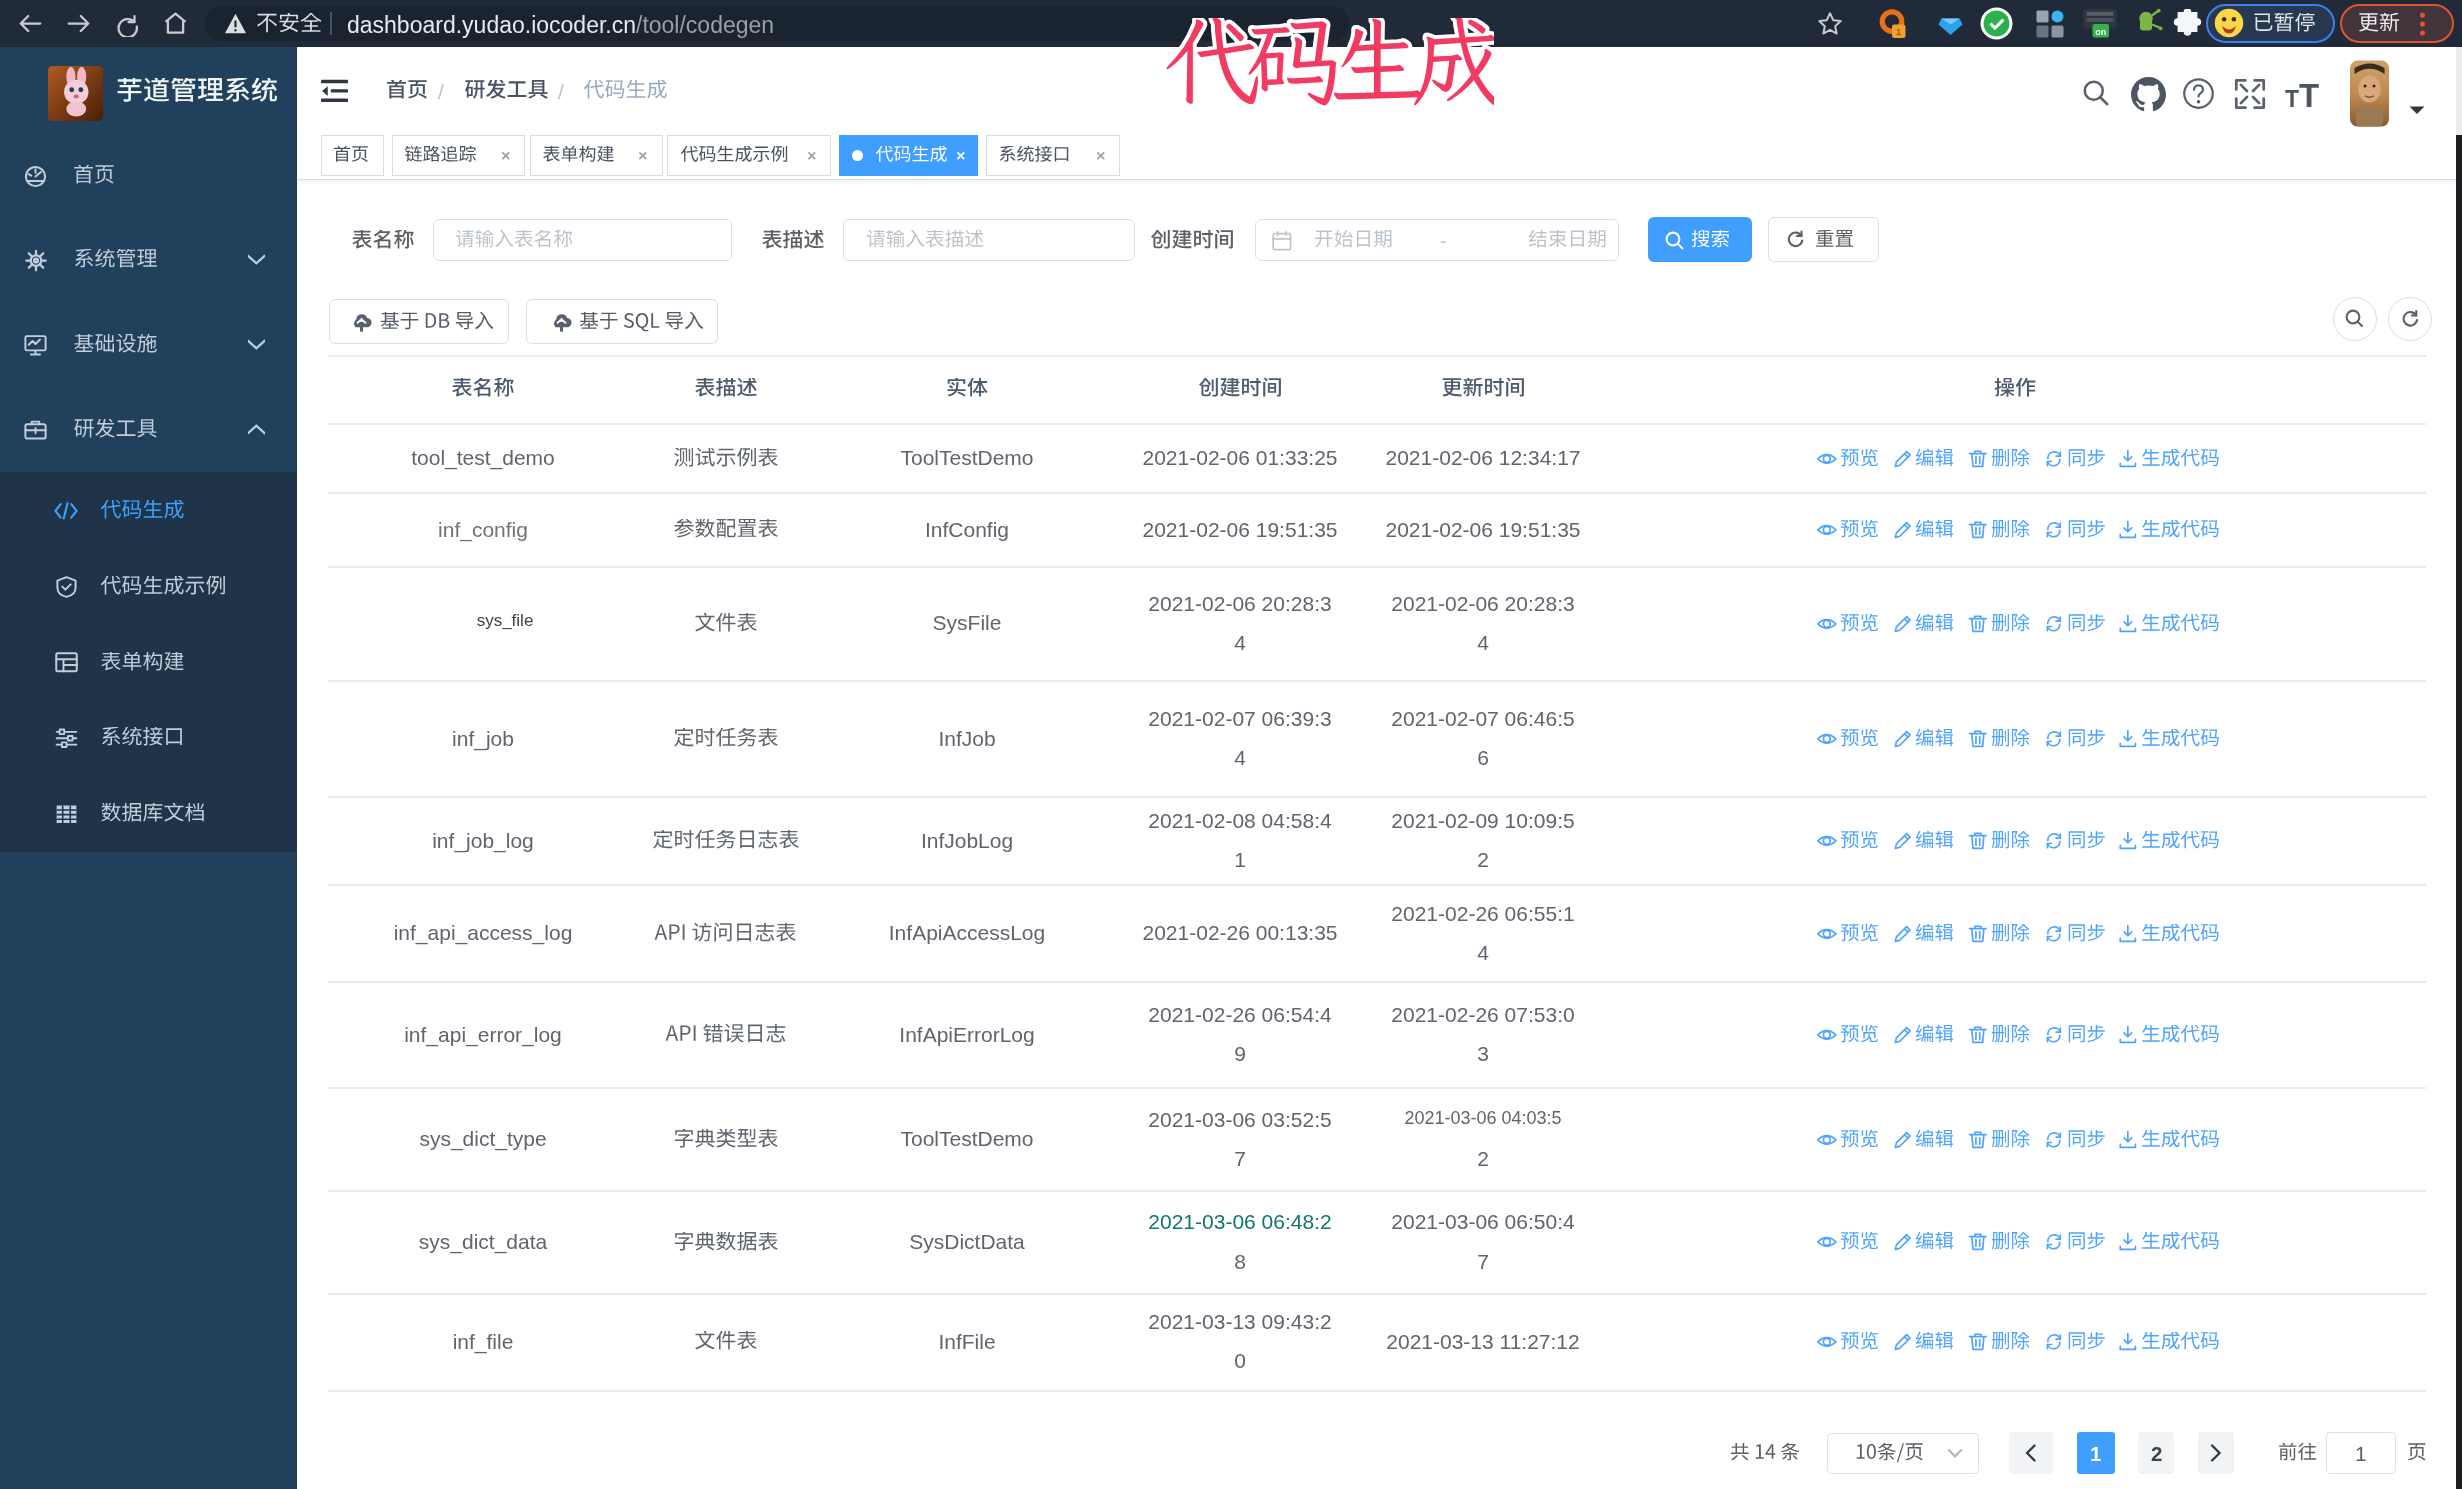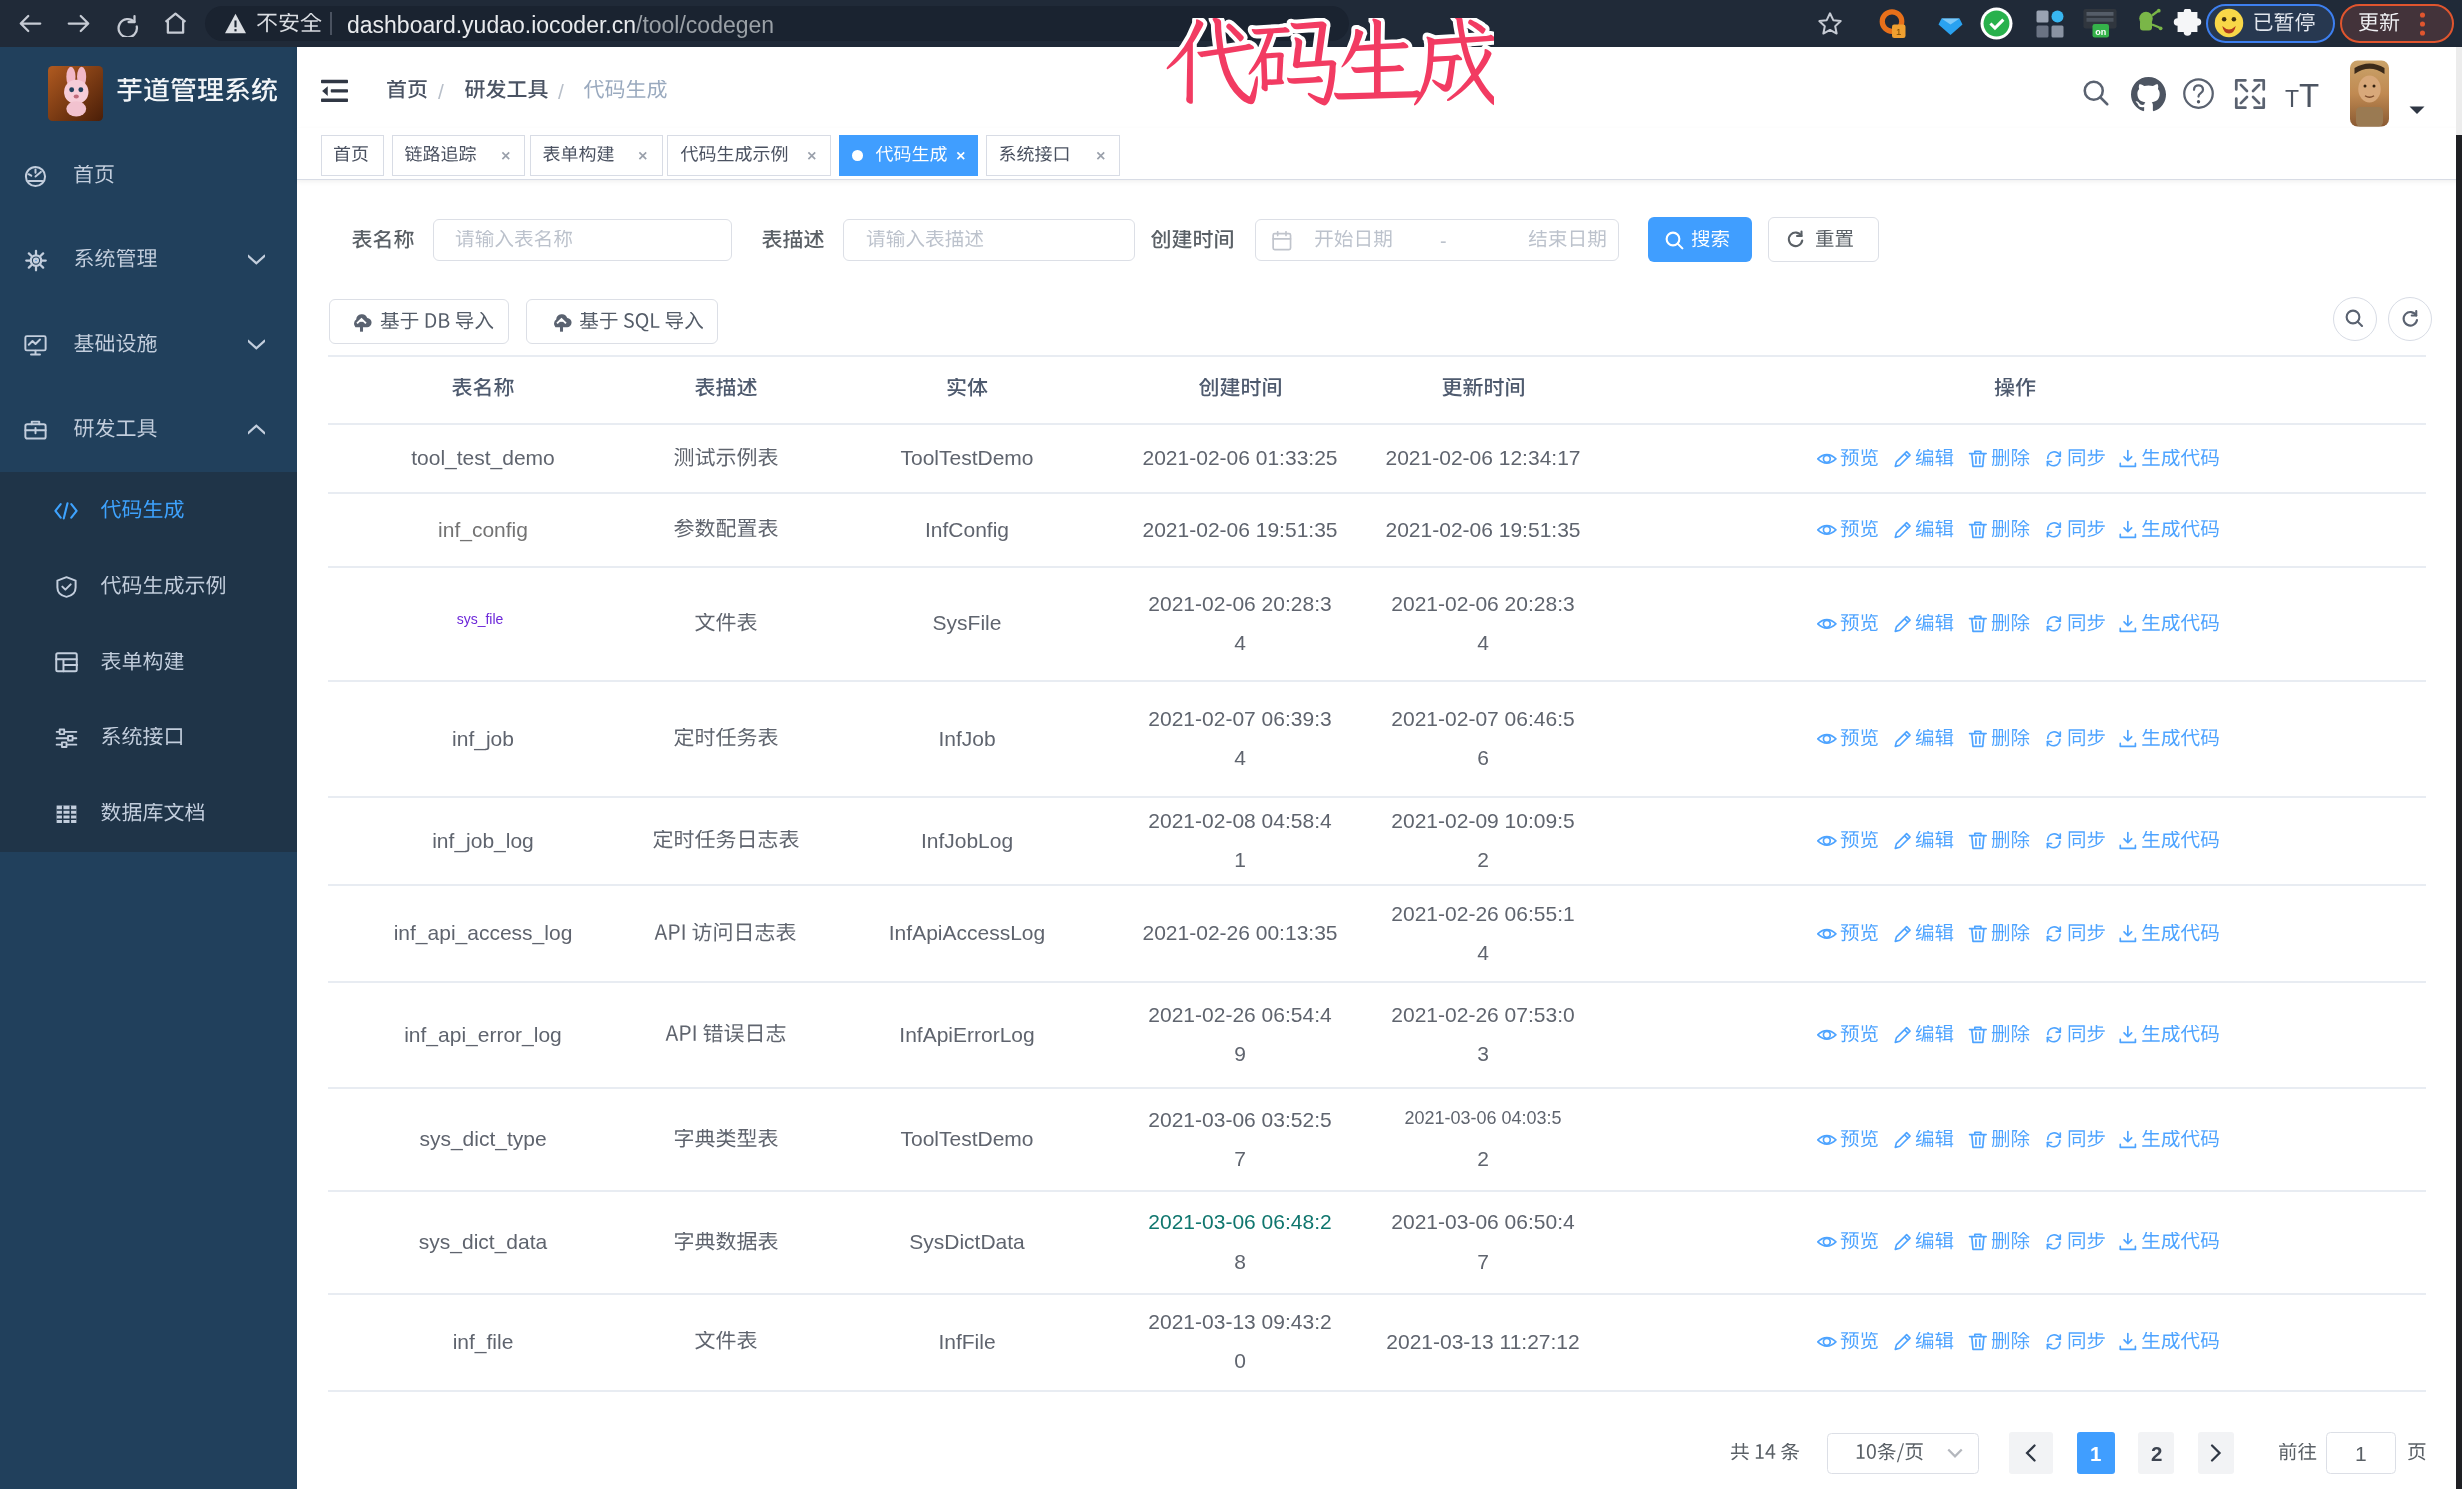--- a/index.html
+++ b/index.html
@@ -401,21 +401,21 @@
       <path d="M8 0C3.58 0 0 3.58 0 8c0 3.54 2.29 6.53 5.47 7.59.4.07.55-.17.55-.38 0-.19-.01-.82-.01-1.49-2.01.37-2.53-.49-2.69-.94-.09-.23-.48-.94-.82-1.13-.28-.15-.68-.52-.01-.53.63-.01 1.08.58 1.23.82.72 1.21 1.87.87 2.33.66.07-.52.28-.87.51-1.07-1.78-.2-3.64-.89-3.64-3.95 0-.87.31-1.59.82-2.15-.08-.2-.36-1.02.08-2.12 0 0 .67-.21 2.2.82.64-.18 1.32-.27 2-.27s1.36.09 2 .27c1.53-1.04 2.2-.82 2.2-.82.44 1.1.16 1.92.08 2.12.51.56.82 1.27.82 2.15 0 3.07-1.87 3.75-3.65 3.95.29.25.54.73.54 1.48 0 1.07-.01 1.93-.01 2.2 0 .21.15.46.55.38A8.01 8.01 0 0 0 16 8c0-4.42-3.58-8-8-8Z"></path>
     </svg>
     <svg class="abs" style="left:2182px;top:77px" width="33" height="33" viewBox="0 0 44 44" fill="none" stroke="#5a6270" stroke-width="3.0" stroke-linecap="round" stroke-linejoin="round">
       <circle cx="22" cy="22" r="19"></circle>
       <path d="M16 17c0-8 12-8 12 0c0 5-6 4-6 9" fill="none"></path>
       <circle cx="22" cy="33" r="2.2" fill="#4d5562" stroke="none"></circle>
     </svg>
     <svg class="abs" style="left:2234px;top:78px" width="32" height="32" viewBox="0 0 42 42" fill="none" stroke="#5a6270" stroke-width="3.6" stroke-linecap="round" stroke-linejoin="round">
       <path d="M15 3H3v12M27 3h12v12M15 39H3V27M27 39h12V27M17 17l-8-8M25 17l8-8M17 25l-8 8M25 25l8 8"></path>
     </svg>
-    <div class="lat" style="left:2285px;top:77px;font-size:23px;color:#4d5562;font-weight:normal">T<span style="font-size:33px">T</span></div>
+    <div class="lat" style="left:2285px;top:77px;font-size:23px;color:#4d5562;font-weight:bold">T<span style="font-size:33px">T</span></div>
     <svg class="abs" style="left:2350px;top:60px" width="39" height="67" viewBox="0 0 52 88">
       <defs>
         <linearGradient id="fc" x1="0" y1="0" x2="0" y2="1">
           <stop offset="0" stop-color="#caa36a"></stop>
           <stop offset=".5" stop-color="#c08a52"></stop>
           <stop offset="1" stop-color="#8a5a32"></stop>
         </linearGradient>
       </defs>
       <rect width="52" height="88" rx="10" fill="url(#fc)"></rect>
       <path d="M6 18q20-14 40 0v-8q-20-12-40 0Z" fill="#3a2a1a"></path>
@@ -745,21 +745,21 @@
     <svg class="abs" style="left:2118px;top:520px" width="19.7" height="19.7" viewBox="0 0 26 26" fill="none" stroke="#4da3ff" stroke-width="2.2" stroke-linecap="round" stroke-linejoin="round">
       <path d="M13 2v13M8 10.5 13 15.5l5-5"></path>
       <path d="M3 19v4h20v-4"></path>
     </svg>
     <svg class="z" style="position:absolute;left:2141px;top:520px;height:19.7px;color:#4da3ff;" width="79" height="19.7" viewBox="0 0 1000 250">
       <use href="#gu"></use>
       <use href="#gv" x="250"></use>
       <use href="#gs" x="500"></use>
       <use href="#gt" x="750"></use>
     </svg>
-    <div class="lat" style="left:480px;top:611px;font-size:14px;color:#6d28d9;transform:translateX(-50%)">sys_file</div>
+    <div class="lat" style="left:505px;top:611px;font-size:17px;color:#404040;transform:translateX(-50%)">sys_file</div>
     <svg class="z" style="position:absolute;left:694px;top:613px;height:21px;color:#5f646e;" width="64" height="21" viewBox="0 0 750 250">
       <use href="#g17"></use>
       <use href="#g33" x="250"></use>
       <use href="#gy" x="500"></use>
     </svg>
     <div class="lat" style="left:967px;top:611px;font-size:21px;color:#5f646e;transform:translateX(-50%)">SysFile</div>
     <div class="lat" style="left:1240px;top:592px;font-size:21px;color:#5f646e;transform:translateX(-50%)">2021-02-06 20:28:3</div>
     <div class="lat" style="left:1240px;top:631px;font-size:21px;color:#5f646e;transform:translateX(-50%)">4</div>
     <div class="lat" style="left:1483px;top:592px;font-size:21px;color:#5f646e;transform:translateX(-50%)">2021-02-06 20:28:3</div>
     <div class="lat" style="left:1483px;top:631px;font-size:21px;color:#5f646e;transform:translateX(-50%)">4</div>

